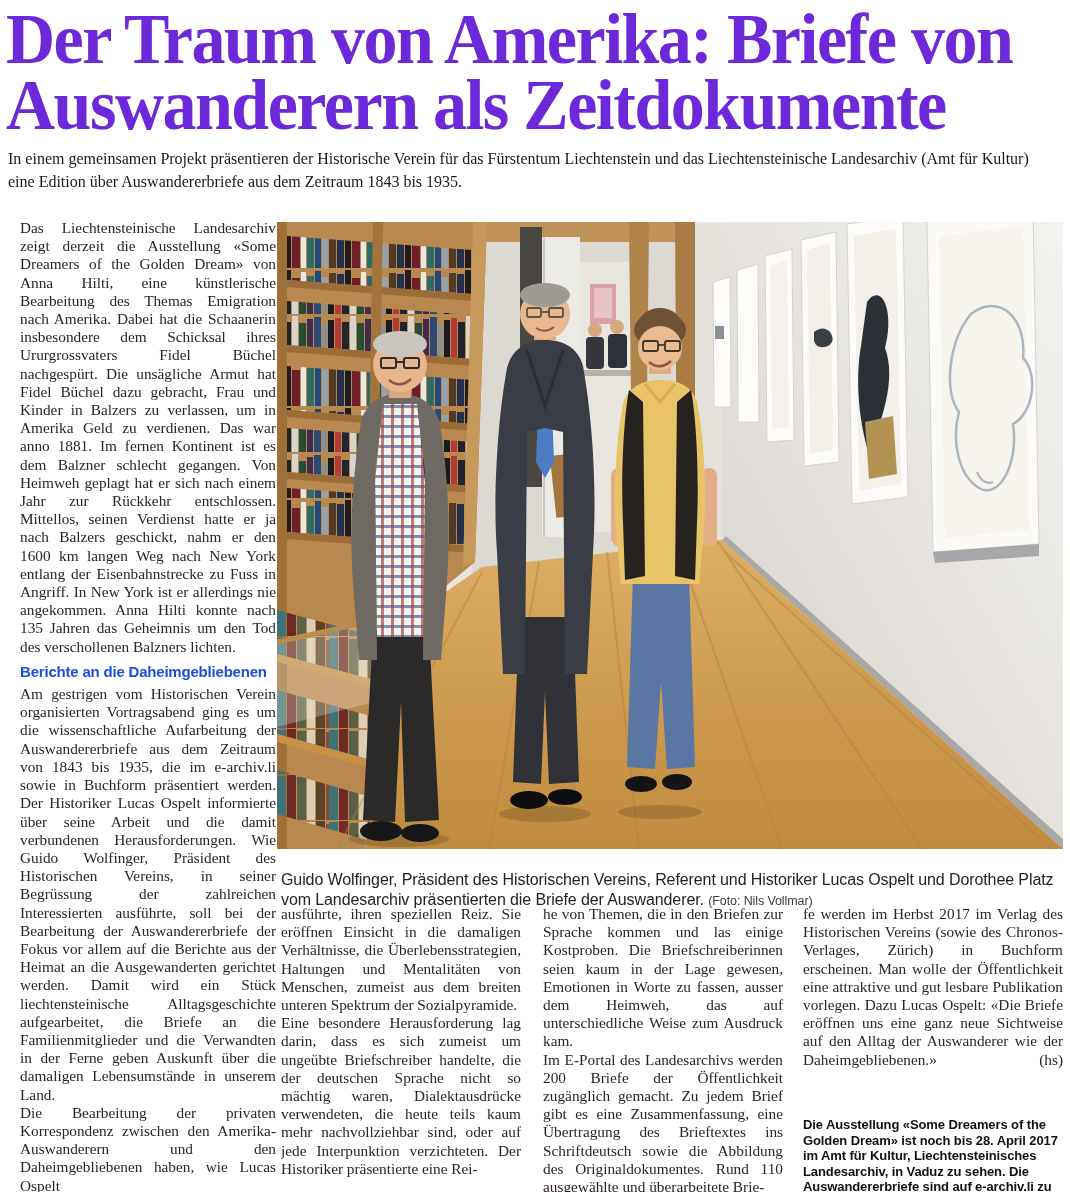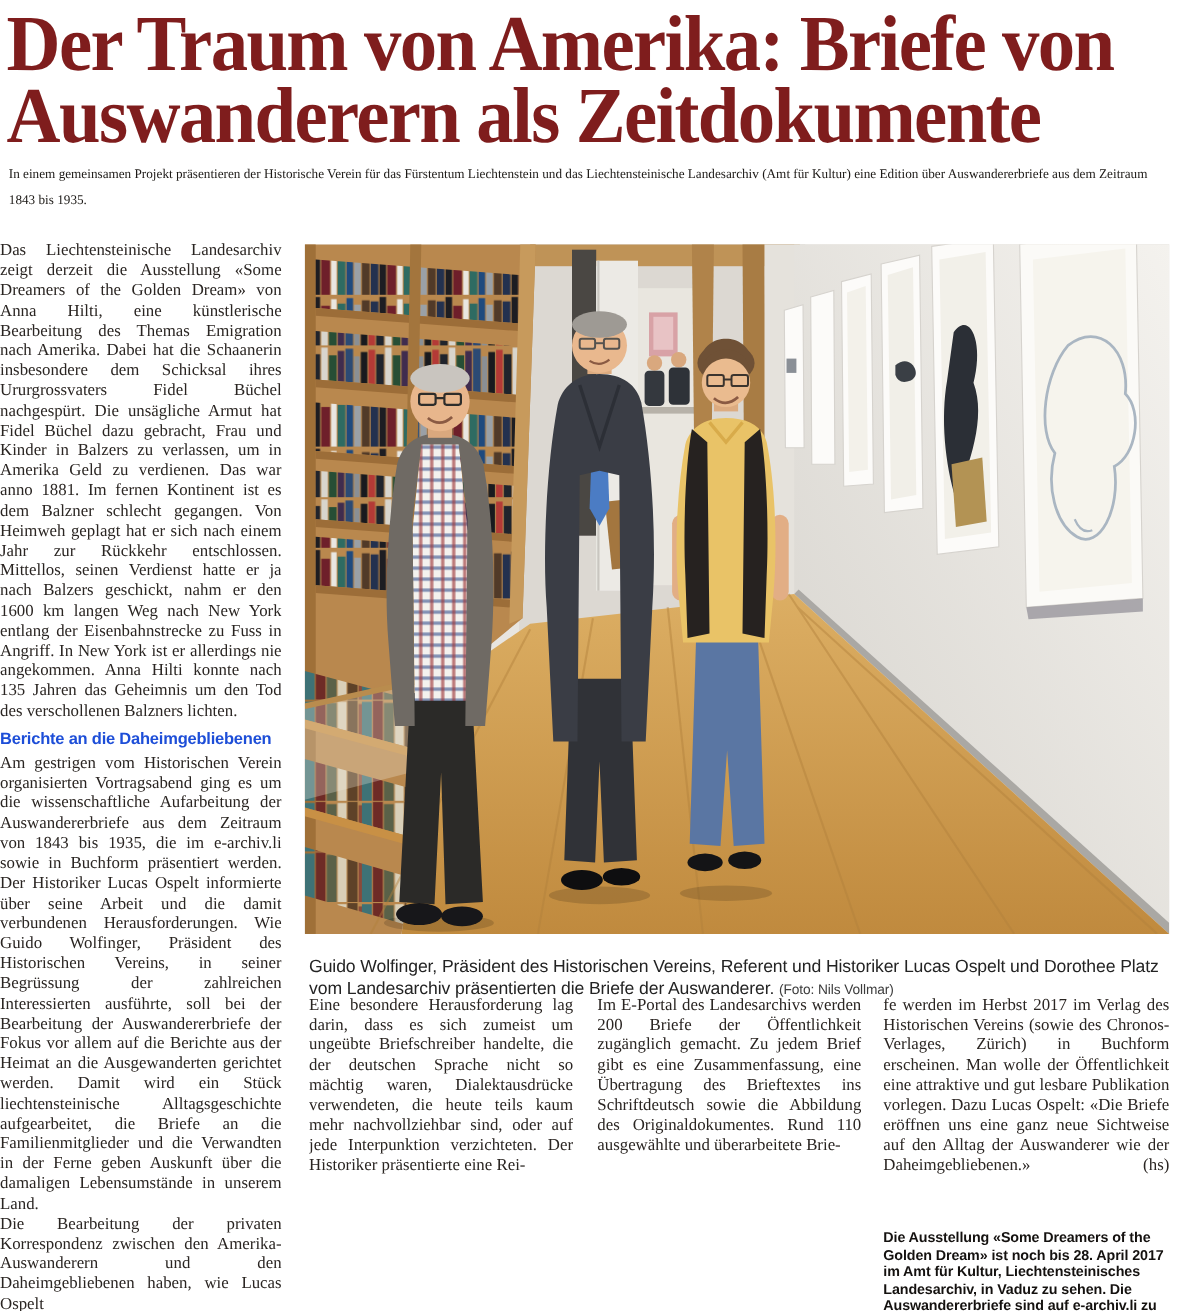--- a/index.html
+++ b/index.html
@@ -1,29 +1,29 @@
 <!DOCTYPE html>
 <html lang="de"><head>
 <meta charset="utf-8">
 <style>
   html,body{margin:0;padding:0;background:#ffffff;}
   body{width:1070px;height:1192px;overflow:hidden;position:relative;
        font-family:"Liberation Serif", serif;color:#272320;}
   .abs{position:absolute;}
   
-  .headline{left:6px;top:4px;width:1060px;font-weight:bold;color:#7f1d1d;
+  .headline{left:6px;top:4px;width:1060px;font-weight:bold;color:#6d28d9;
     font-size:68px;line-height:66px;letter-spacing:-1.5px;font-family:"Liberation Serif",serif;}
   .headline div{white-space:nowrap;transform:scaleY(1.06);transform-origin:top left;}
   
-  .lede{left:8px;top:147px;width:1044px;font-size:12px;line-height:23px;color:#1c1916;}
+  .lede{left:8px;top:147px;width:1044px;font-size:16px;line-height:23px;color:#1c1916;}
   
   .bodycol{font-size:15.3px;line-height:18.2px;text-align:justify;color:#2a2522;
     overflow:hidden;hyphens:auto;-webkit-hyphens:auto;}
   .bodycol p{margin:0;}
-  .col1{left:0;top:219px;width:256px;height:973px;}
+  .col1{left:20px;top:219px;width:256px;height:973px;}
   .col2{left:281px;top:905px;width:240px;height:290px;}
   .col3{left:543px;top:905px;width:240px;height:290px;}
   .col4{left:803px;top:905px;width:260px;height:290px;}
   .subhead{font-family:"Liberation Sans",sans-serif;font-weight:bold;font-size:15px;
     letter-spacing:-0.2px;color:#1d4ed8;margin:7px 0 4px 0 !important;text-align:left;}
   .sig{float:right;}
   
   .photo{left:277px;top:222px;width:786px;height:627px;overflow:hidden;background:#e8e5e0;}
   .photo svg{display:block;width:100%;height:100%;}
   
@@ -252,24 +252,26 @@
   </g>
 </svg>
 </div>
 
 <div class="abs caption">
   <span>Guido Wolfinger, Präsident des Historischen Vereins, Referent und Historiker Lucas Ospelt und Dorothee Platz vom Landesarchiv präsentierten die Briefe der Auswanderer.</span>
   <span class="credit">(Foto: Nils Vollmar)</span>
 </div>
 
 <div class="abs bodycol col2">
+  <p>ausführte, ihren speziellen Reiz. Sie eröffnen Einsicht in die damaligen Verhältnisse, die Überlebensstrategien, Haltungen und Mentalitäten von Menschen, zumeist aus dem breiten unteren Spektrum der Sozialpyramide.</p>
   <p>Eine besondere Herausforderung lag darin, dass es sich zumeist um ungeübte Briefschreiber handelte, die der deutschen Sprache nicht so mächtig waren, Dialektausdrücke verwendeten, die heute teils kaum mehr nachvollziehbar sind, oder auf jede Interpunktion verzichteten. Der Historiker präsentierte eine Rei-</p>
 </div>
 
 <div class="abs bodycol col3">
+  <p>he von Themen, die in den Briefen zur Sprache kommen und las einige Kostproben. Die Briefschreiberinnen seien kaum in der Lage gewesen, Emotionen in Worte zu fassen, ausser dem Heimweh, das auf unterschiedliche Weise zum Ausdruck kam.</p>
   <p>Im E-Portal des Landesarchivs werden 200 Briefe der Öffentlichkeit zugänglich gemacht. Zu jedem Brief gibt es eine Zusammenfassung, eine Übertragung des Brieftextes ins Schriftdeutsch sowie die Abbildung des Originaldokumentes. Rund 110 ausgewählte und überarbeitete Brie-</p>
 </div>
 
 <div class="abs bodycol col4">
   <p>
     <span>fe werden im Herbst 2017 im Verlag des Historischen Vereins (sowie des Chronos-Verlages, Zürich) in Buchform erscheinen. Man wolle der Öffentlichkeit eine attraktive und gut lesbare Publikation vorlegen. Dazu Lucas Ospelt: «Die Briefe eröffnen uns eine ganz neue Sichtweise auf den Alltag der Auswanderer wie der Daheimgebliebenen.»</span>
     <span class="sig">(hs)</span>
   </p>
 </div>
 

